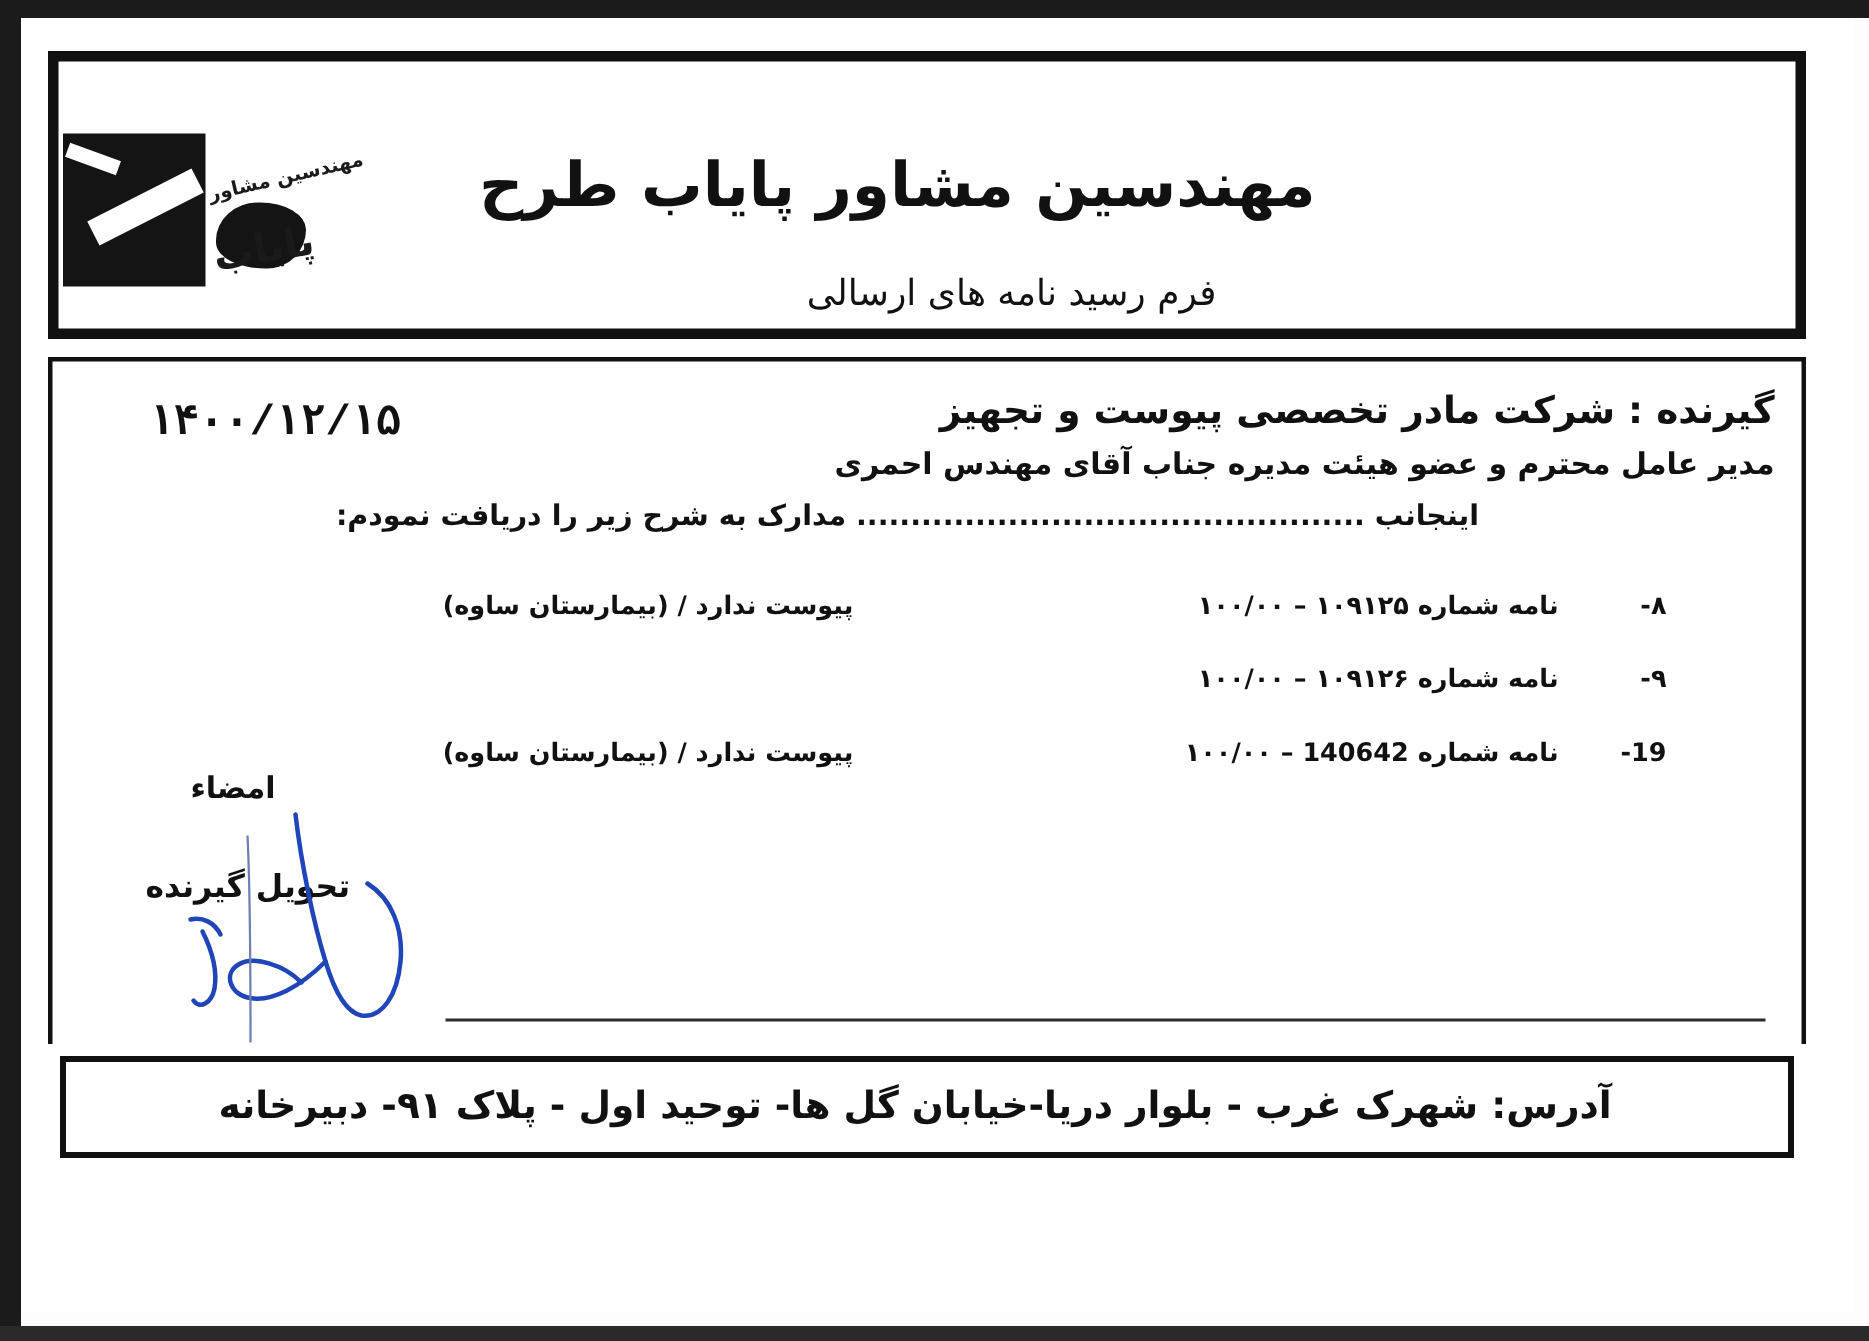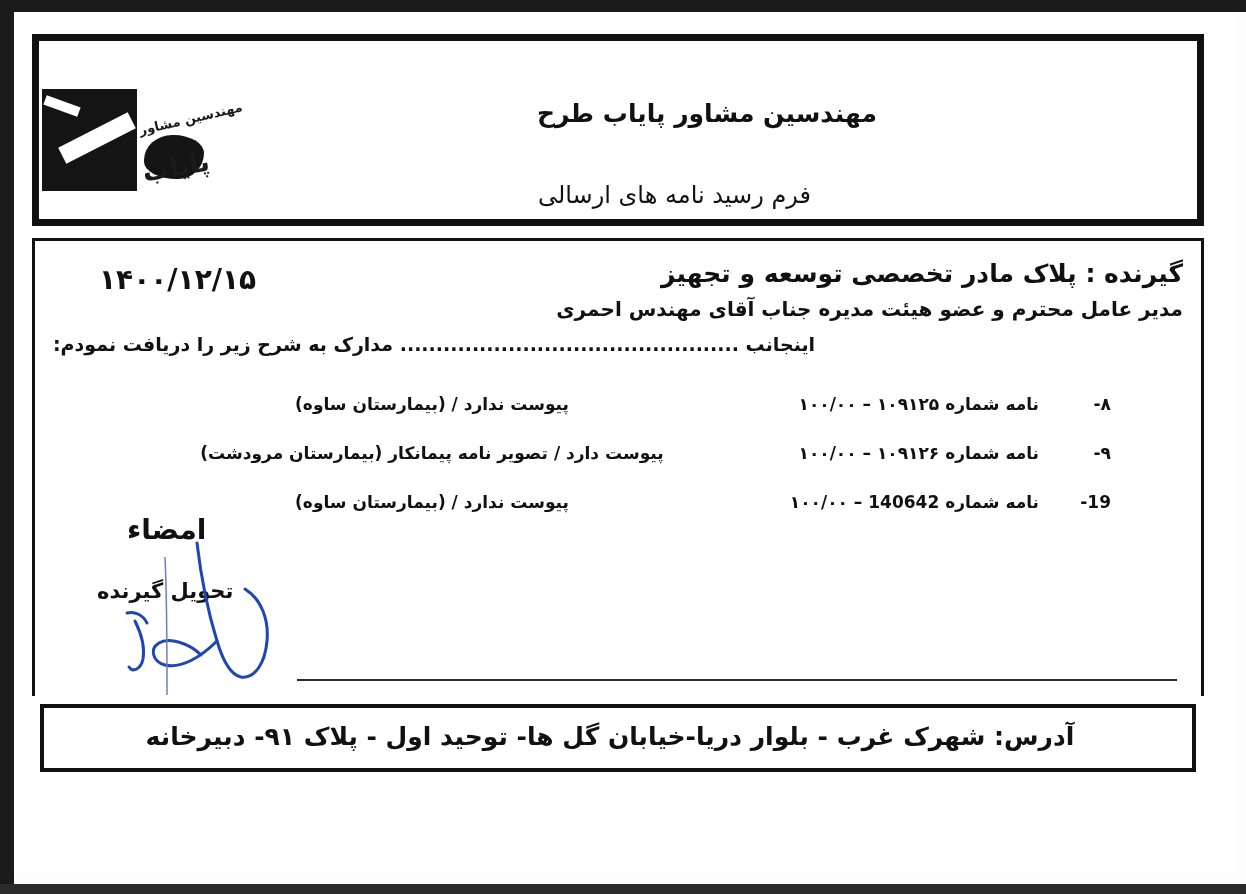--- a/index.html
+++ b/index.html
@@ -116,21 +116,21 @@
     font-size: 27px;
     font-weight: bold;
     color: #1a1a1a;
     transform: rotate(-10deg);
     white-space: nowrap;
   }
   .company-title {
     position: absolute;
     right: 320px;
     top: 58px;
-    font-size: 25px;
+    font-size: 41px;
     font-weight: bold;
     letter-spacing: 0px;
     white-space: nowrap;
   }
   .form-title {
     position: absolute;
     right: 386px;
     top: 140px;
     font-size: 24px;
     font-weight: normal;
@@ -167,30 +167,31 @@
     margin-left: 21px;
   }
   .date {
     position: absolute;
     left: 64px;
     top: 22px;
     font-size: 28px;
     font-weight: bold;
     letter-spacing: 1px;
     white-space: nowrap;
+    font-family: Liberation Mono, monospace;
   }
   .intro-line {
     position: absolute;
-    right: 18px;
+    right: 31px;
     top: 92px;
     font-size: 19px;
     font-weight: bold;
     white-space: nowrap;
     width: 1130px;
-    text-align: left;
+    text-align: center;
   }
   .items {
     position: absolute;
     right: 90px;
     top: 138px;
     width: 1030px;
   }
   .item-row {
     display: flex;
     flex-direction: row;
@@ -212,21 +213,21 @@
   .item-desc {
     flex: 1;
     text-align: center;
     padding-right: 36px;
   }
 
   .sign-label {
     position: absolute;
     left: 92px;
     top: 272px;
-    font-size: 28px;
+    font-size: 20px;
     font-weight: bold;
   }
   .deliver-label {
     position: absolute;
     left: 62px;
     top: 338px;
     font-size: 21px;
     font-weight: bold;
   }
   .signature-svg {
@@ -286,35 +287,34 @@
         </div>
         <div class="logo-blob"></div>
         <div class="logo-text-small">مهندسین مشاور</div>
         <div class="logo-text-big">پایاب</div>
       </div>
       <div class="company-title">مهندسین مشاور پایاب طرح</div>
       <div class="form-title">فرم رسید نامه های ارسالی</div>
     </div>
 
     <div class="body-box">
-      <div class="recipient">گیرنده : پلاک مادر تخصصی توسعه و تجهیز</div>
+      <div class="recipient">گیرنده : شرکت مادر تخصصی پیوست و تجهیز</div>
       <div class="recipient-sub">مدیر عامل محترم و عضو هیئت مدیره جناب آقای مهندس احمری</div>
       <div class="date">۱۴۰۰/۱۲/۱۵</div>
       <div class="intro-line">اینجانب ............................................... مدارک به شرح زیر را دریافت نمودم:</div>
 
       <div class="items">
         <div class="item-row">
           <div class="item-num">۸-</div>
           <div class="item-ref">نامه شماره ۱۰۹۱۲۵ – ۱۰۰/۰۰</div>
           <div class="item-desc">پیوست ندارد / (بیمارستان ساوه)</div>
         </div>
         <div class="item-row">
           <div class="item-num">۹-</div>
           <div class="item-ref">نامه شماره ۱۰۹۱۲۶ – ۱۰۰/۰۰</div>
-          <div class="item-desc">پیوست دارد / تصویر نامه پیمانکار  (بیمارستان مرودشت)</div>
         </div>
         <div class="item-row">
           <div class="item-num">19-</div>
           <div class="item-ref">نامه شماره 140642 – ۱۰۰/۰۰</div>
           <div class="item-desc">پیوست ندارد / (بیمارستان ساوه)</div>
         </div>
       </div>
 
       <div class="sign-label">امضاء</div>
       <div class="deliver-label">تحویل گیرنده</div>

